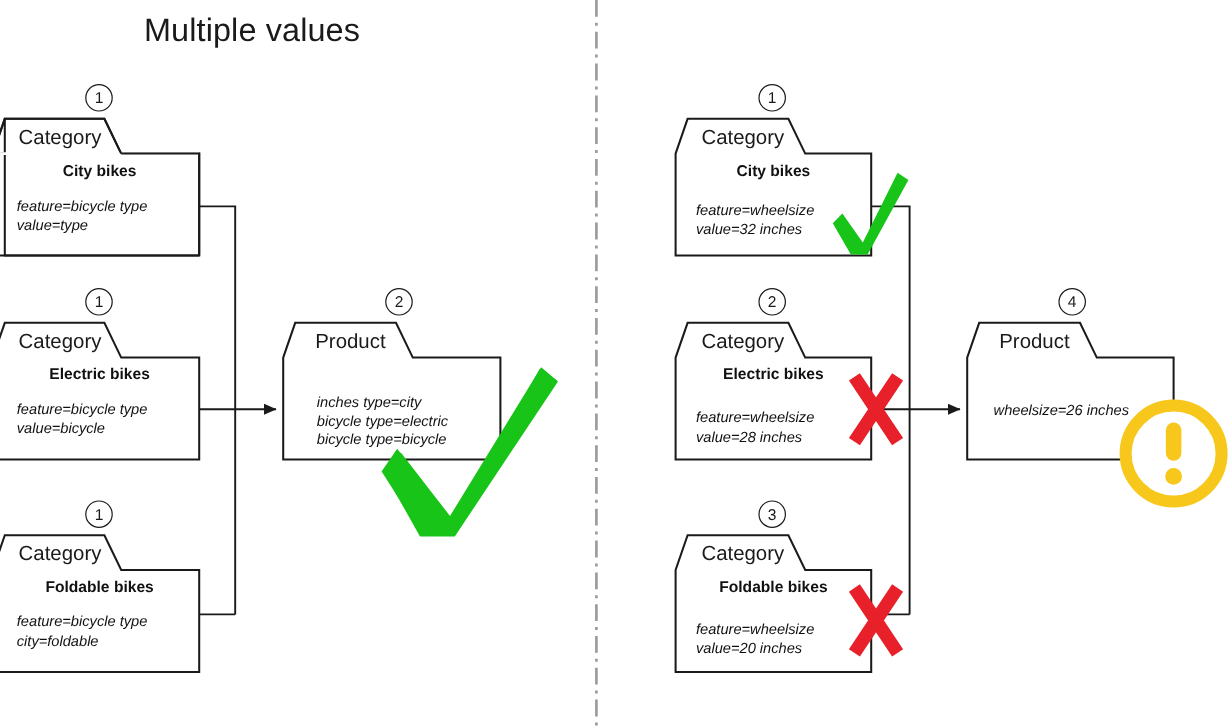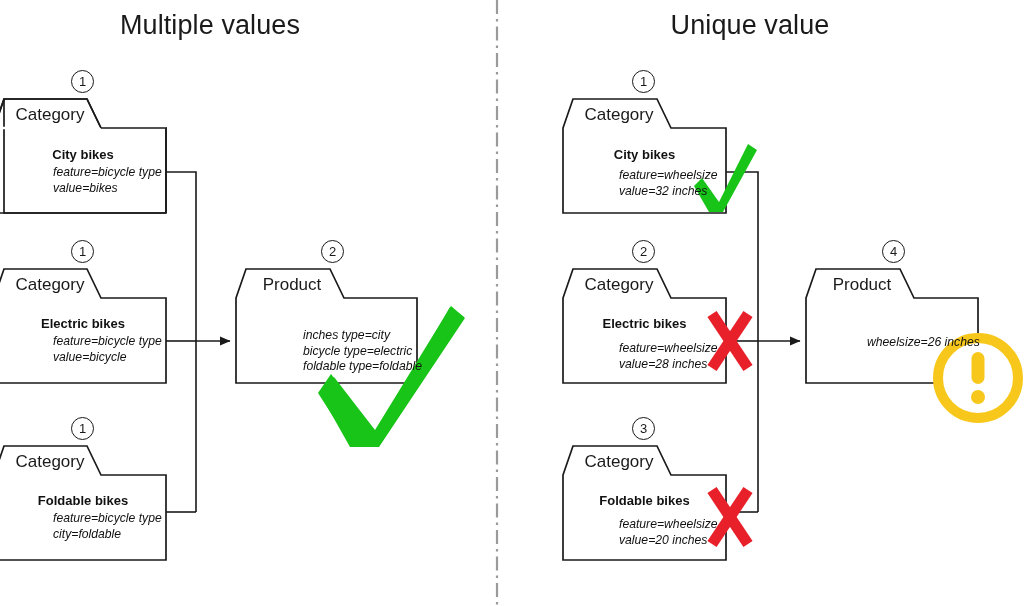--- a/index.html
+++ b/index.html
@@ -16,40 +16,39 @@
     letter-spacing:.1px;white-space:nowrap;
   }
   #title-left{left:60px;top:10px;width:300px;}
   #title-right{left:600px;top:10px;width:300px;}
   .node-tab-label{
     position:absolute;font-size:17px;color:#1a1a1a;
     white-space:nowrap;text-align:center;
   }
   .node-name{
     position:absolute;font-size:13px;font-weight:bold;color:#111;
-    white-space:nowrap;text-align:center;margin-top:12px;
+    white-space:nowrap;text-align:center;
   }
   .node-body-text{
     position:absolute;font-size:12.2px;font-style:italic;color:#111;
-    line-height:15.5px;white-space:nowrap;margin-left:39px;
+    line-height:15.5px;white-space:nowrap;
   }
   .badge{
     position:absolute;width:23px;height:23px;border:1.4px solid #1a1a1a;
     border-radius:50%;background:#fff;
     display:flex;align-items:center;justify-content:center;
     font-size:13px;color:#1a1a1a;box-sizing:border-box;
   }
 </style>
 </head>
 <body>
 
 <div id="stage">
 
   <div class="panel-title" id="title-left">Multiple values</div>
-  <div class="panel-title" id="title-right">Unique value</div>
 
   <svg class="layer" id="shapes" viewBox="0 0 1024 606">
     <defs>
       <marker id="arrowhead" markerWidth="11" markerHeight="11" refX="10" refY="5.2" orient="auto" markerUnits="userSpaceOnUse">
         <path d="M0,0.6 L10.5,5.2 L0,9.8 Z" fill="#1a1a1a"></path>
       </marker>
     </defs>
 
     <line x1="497" y1="0" x2="497" y2="606" stroke="#9a9a9a" stroke-width="2.2" stroke-dasharray="14 5 2.5 5"></line>
 
@@ -134,21 +133,21 @@
       <rect x="971.5" y="352" width="13" height="32" rx="6.5" fill="#f7c81b"></rect>
       <circle cx="978" cy="397" r="7" fill="#f7c81b"></circle>
     </g>
   </svg>
 
   <div class="badge" style="left:71px;top:70px;">1</div>
   <div class="node-tab-label" style="left:4px;top:105px;width:92px;">Category</div>
   <div class="node-name" style="left:0px;top:135px;width:166px;">City bikes</div>
   <div class="node-body-text" style="left:14px;top:165px;">
     <div>feature=bicycle type</div>
-    <div>value=bikes</div>
+    <div>value=type</div>
   </div>
 
   <div class="badge" style="left:71px;top:240px;">1</div>
   <div class="node-tab-label" style="left:4px;top:275px;width:92px;">Category</div>
   <div class="node-name" style="left:0px;top:304px;width:166px;">Electric bikes</div>
   <div class="node-body-text" style="left:14px;top:334px;">
     <div>feature=bicycle type</div>
     <div>value=bicycle</div>
   </div>
 
@@ -158,21 +157,21 @@
   <div class="node-body-text" style="left:14px;top:511px;">
     <div>feature=bicycle type</div>
     <div>city=foldable</div>
   </div>
 
   <div class="badge" style="left:321px;top:240px;">2</div>
   <div class="node-tab-label" style="left:246px;top:275px;width:92px;">Product</div>
   <div class="node-body-text" style="left:264px;top:328px;">
     <div>inches type=city</div>
     <div>bicycle type=electric</div>
-    <div>foldable type=foldable</div>
+    <div>bicycle type=bicycle</div>
   </div>
 
   <div class="badge" style="left:632px;top:70px;">1</div>
   <div class="node-tab-label" style="left:573px;top:105px;width:92px;">Category</div>
   <div class="node-name" style="left:563px;top:135px;width:163px;">City bikes</div>
   <div class="node-body-text" style="left:580px;top:168px;">
     <div>feature=wheelsize</div>
     <div>value=32 inches</div>
   </div>
 

